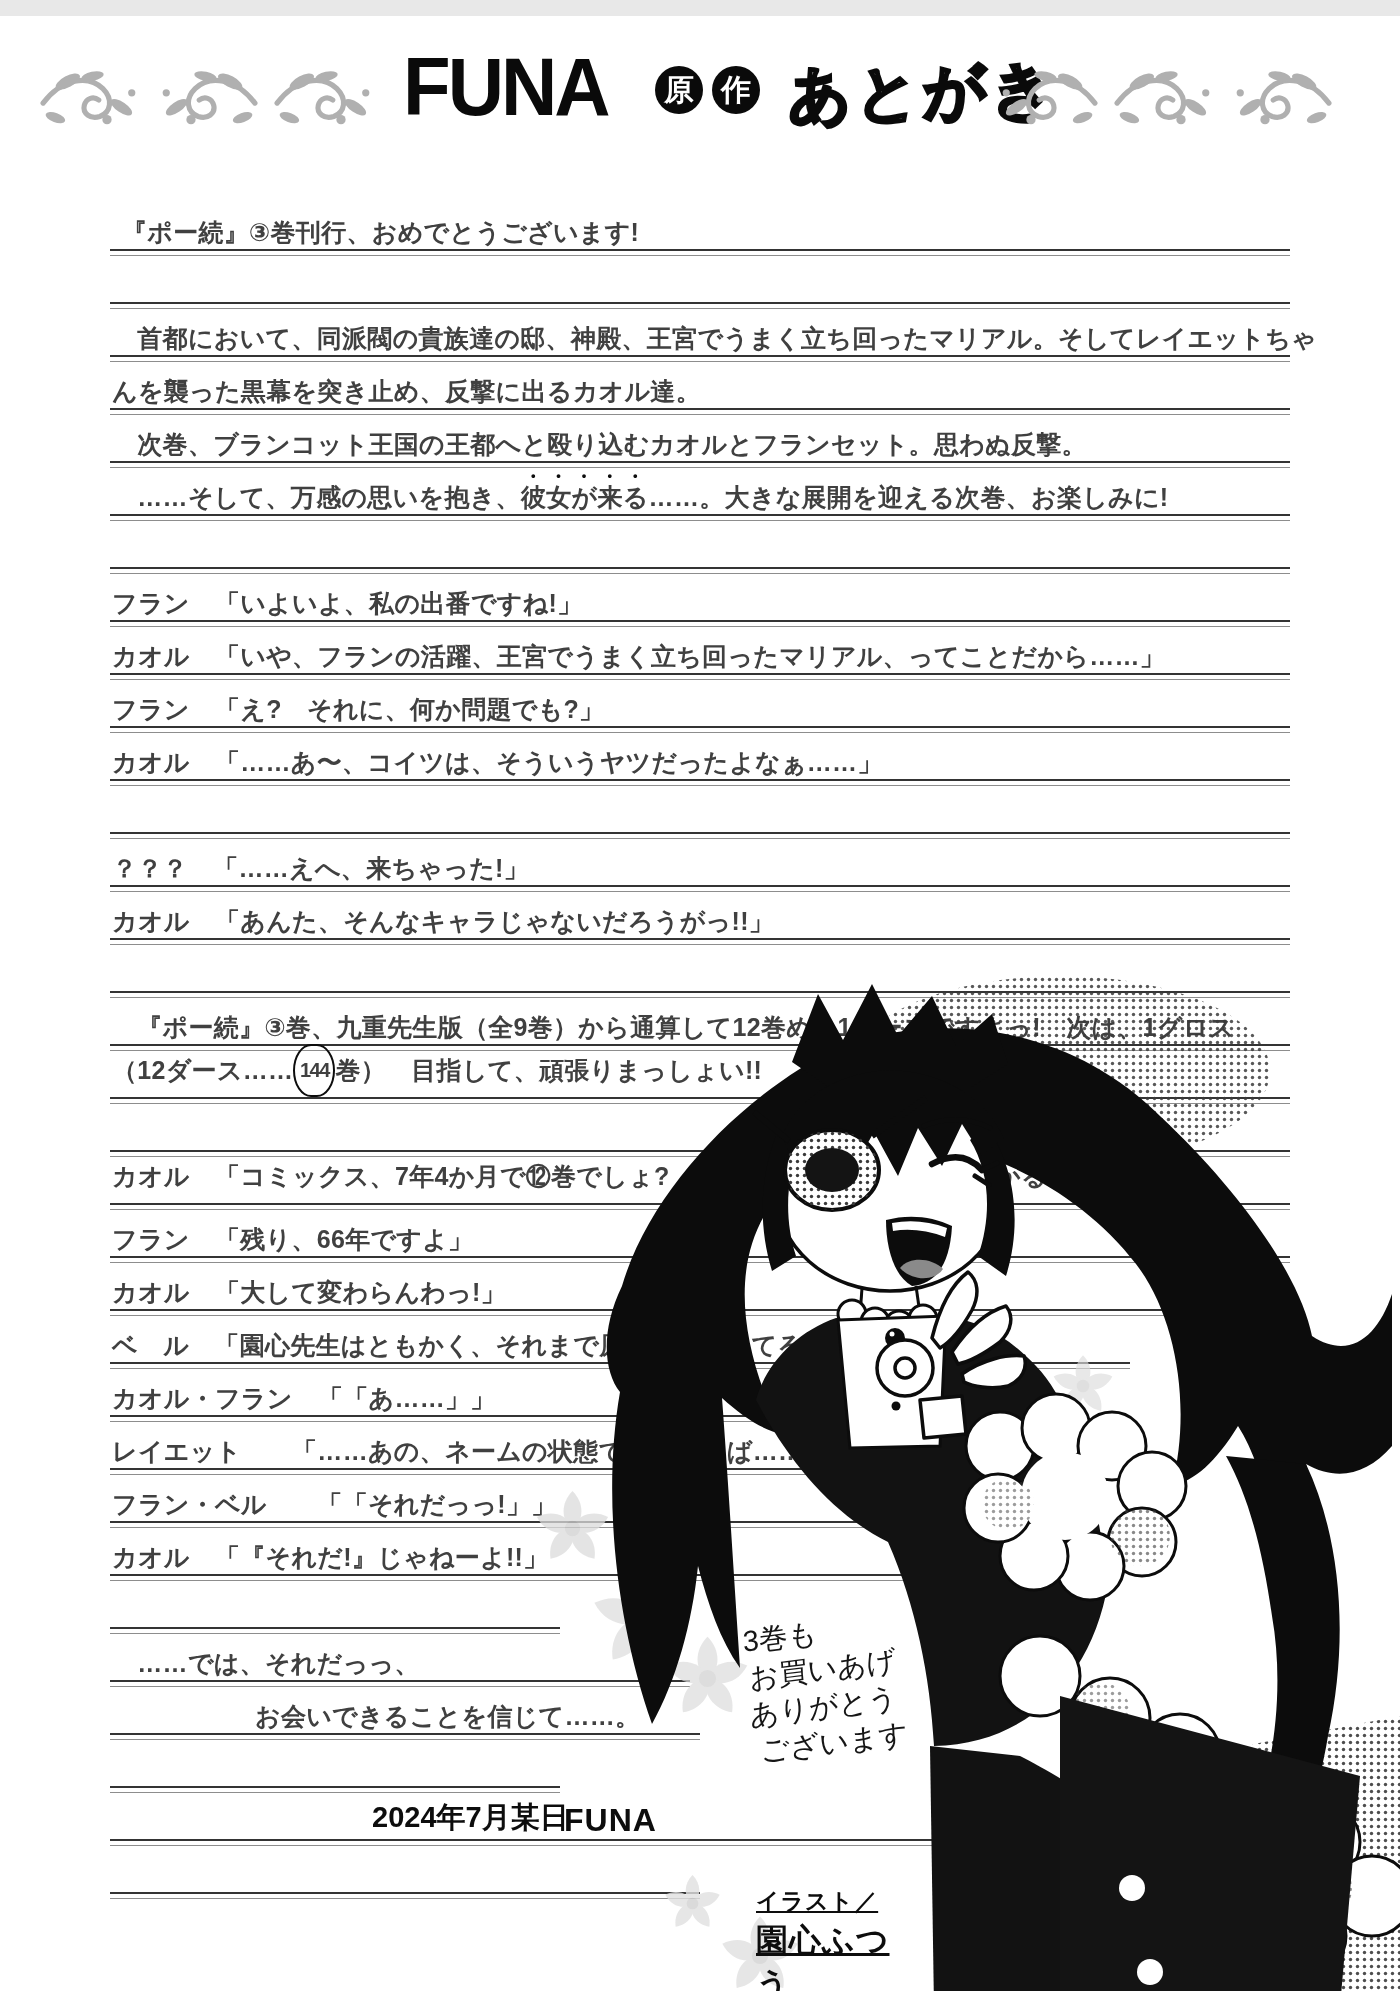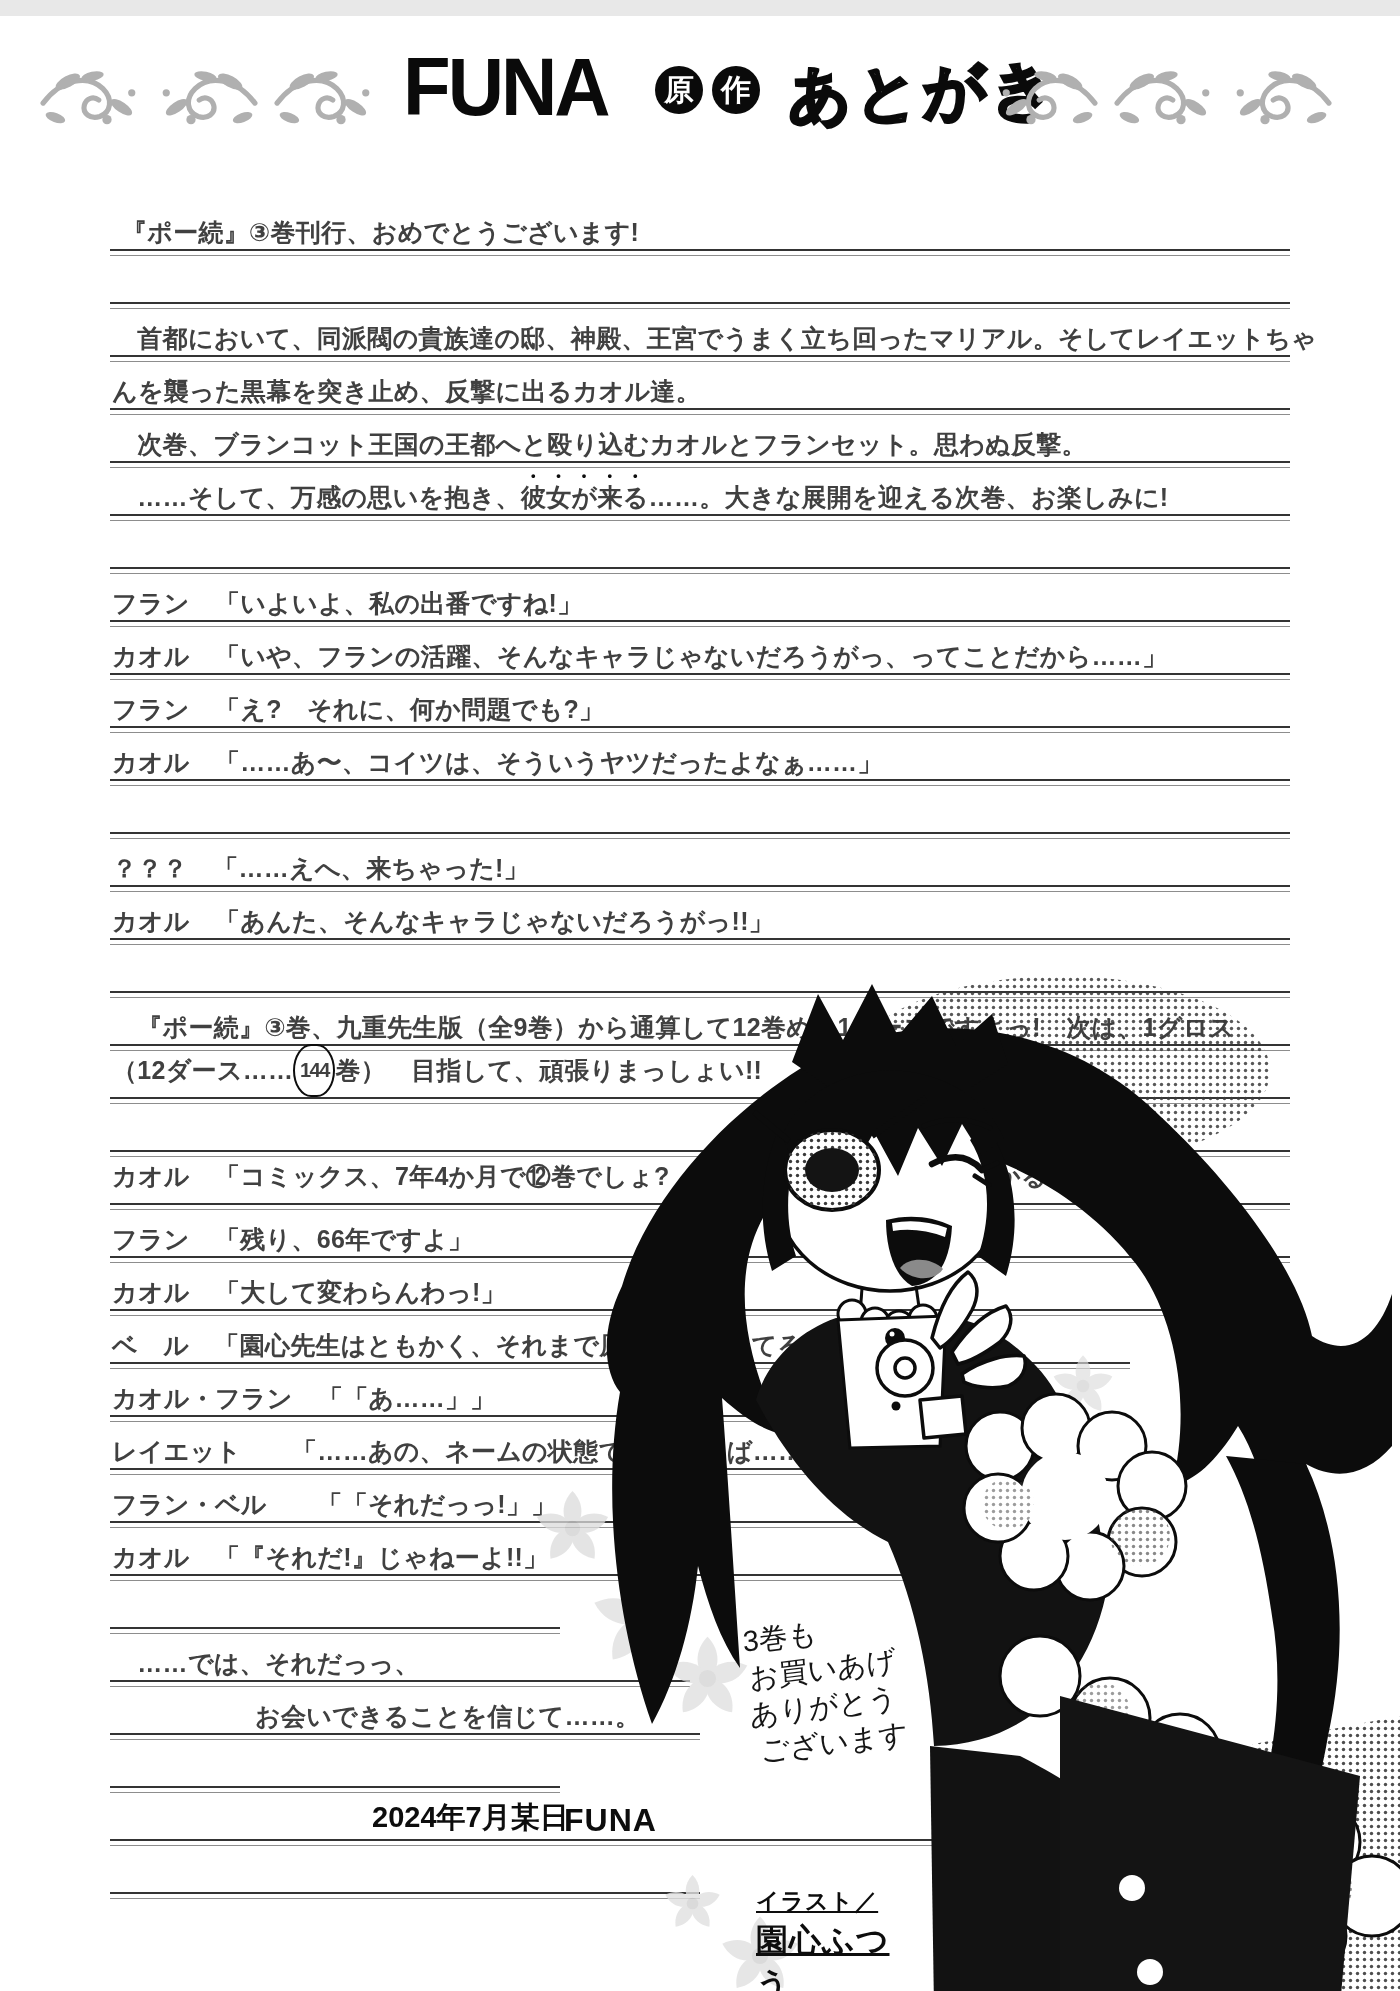--- a/index.html
+++ b/index.html
@@ -145,21 +145,21 @@
       <div class="rule"></div>
     </div>
     <div class="row">
       <div class="rule"></div>
     </div>
     <div class="row">
       <span class="txt">フラン　「いよいよ、私の出番ですね!」</span>
       <div class="rule"></div>
     </div>
     <div class="row">
-      <span class="txt">カオル　「いや、フランの活躍、そんなキャラじゃないだろうがっ、ってことだから……」</span>
+      <span class="txt">カオル　「いや、フランの活躍、王宮でうまく立ち回ったマリアル、ってことだから……」</span>
       <div class="rule"></div>
     </div>
     <div class="row">
       <span class="txt">フラン　「え?　それに、何か問題でも?」</span>
       <div class="rule"></div>
     </div>
     <div class="row">
       <span class="txt">カオル　「……あ〜、コイツは、そういうヤツだったよなぁ……」</span>
       <div class="rule"></div>
     </div>

